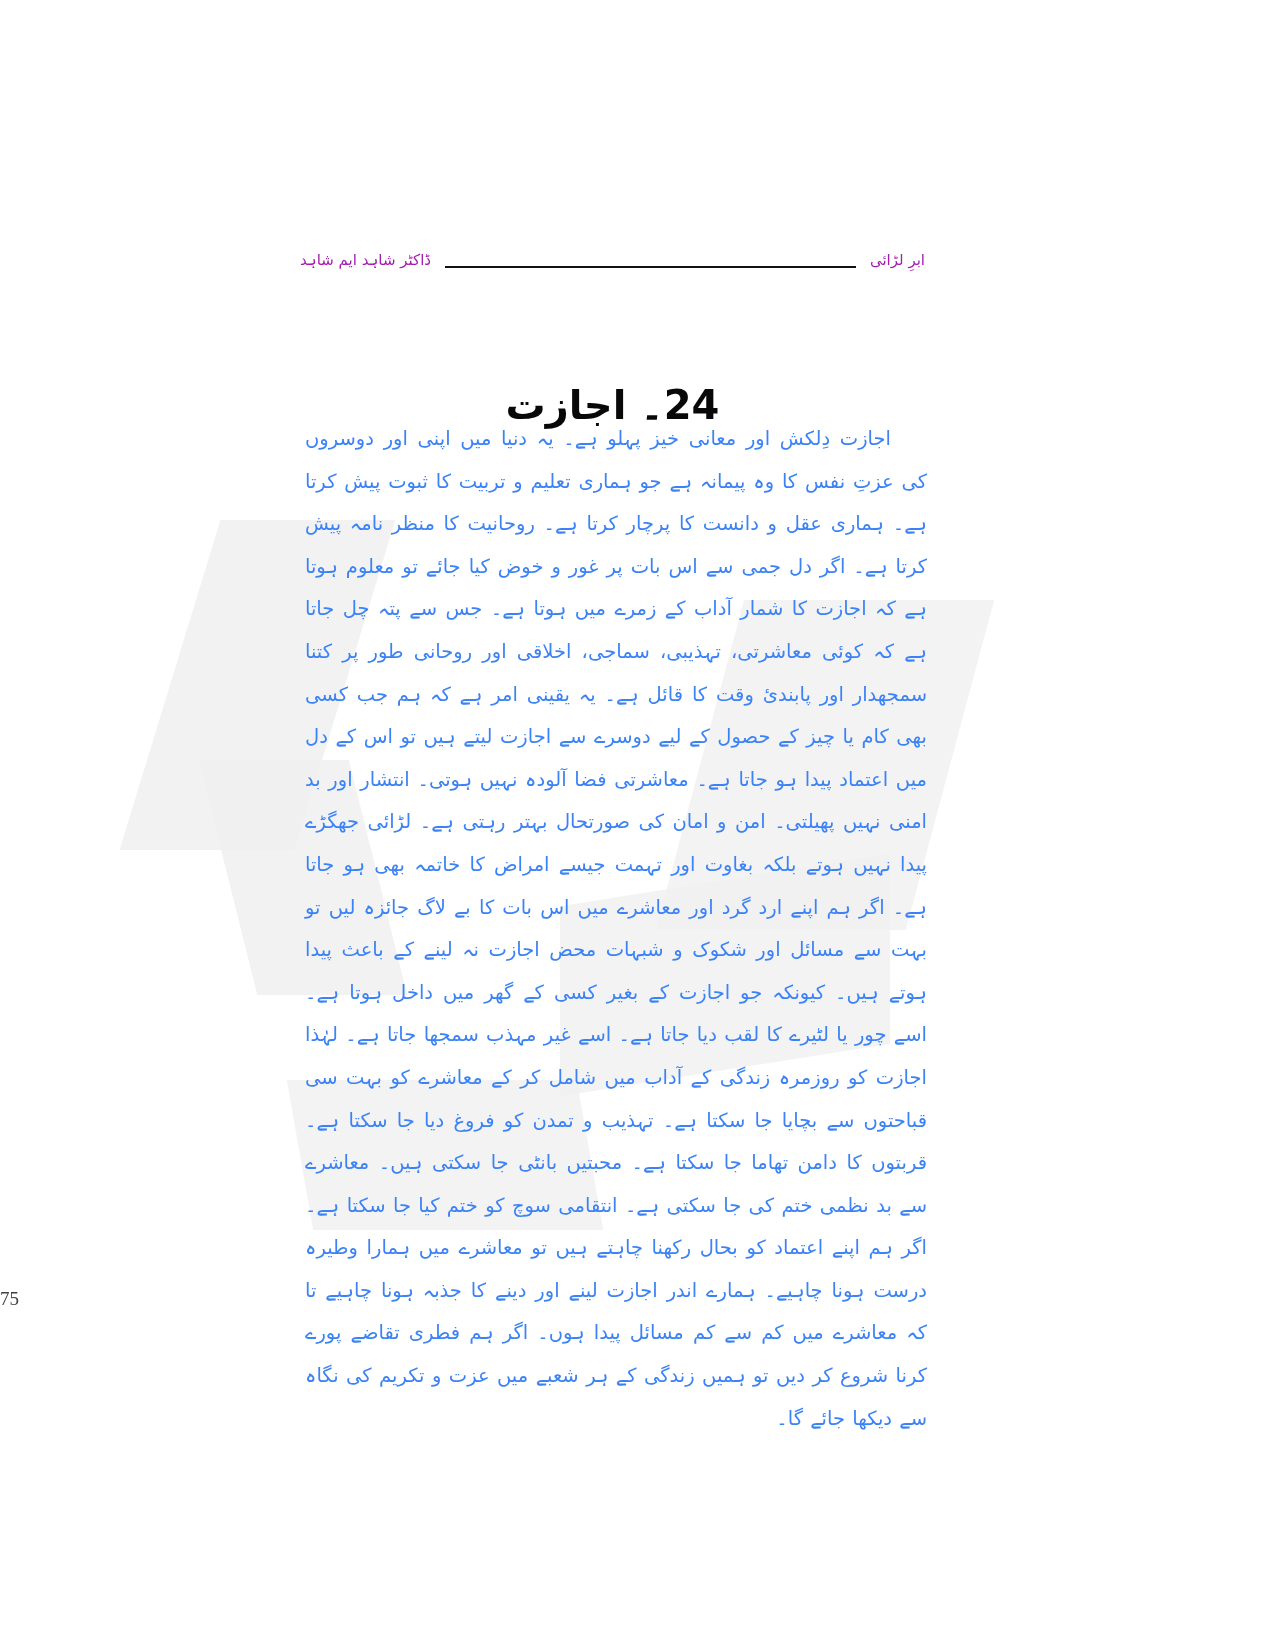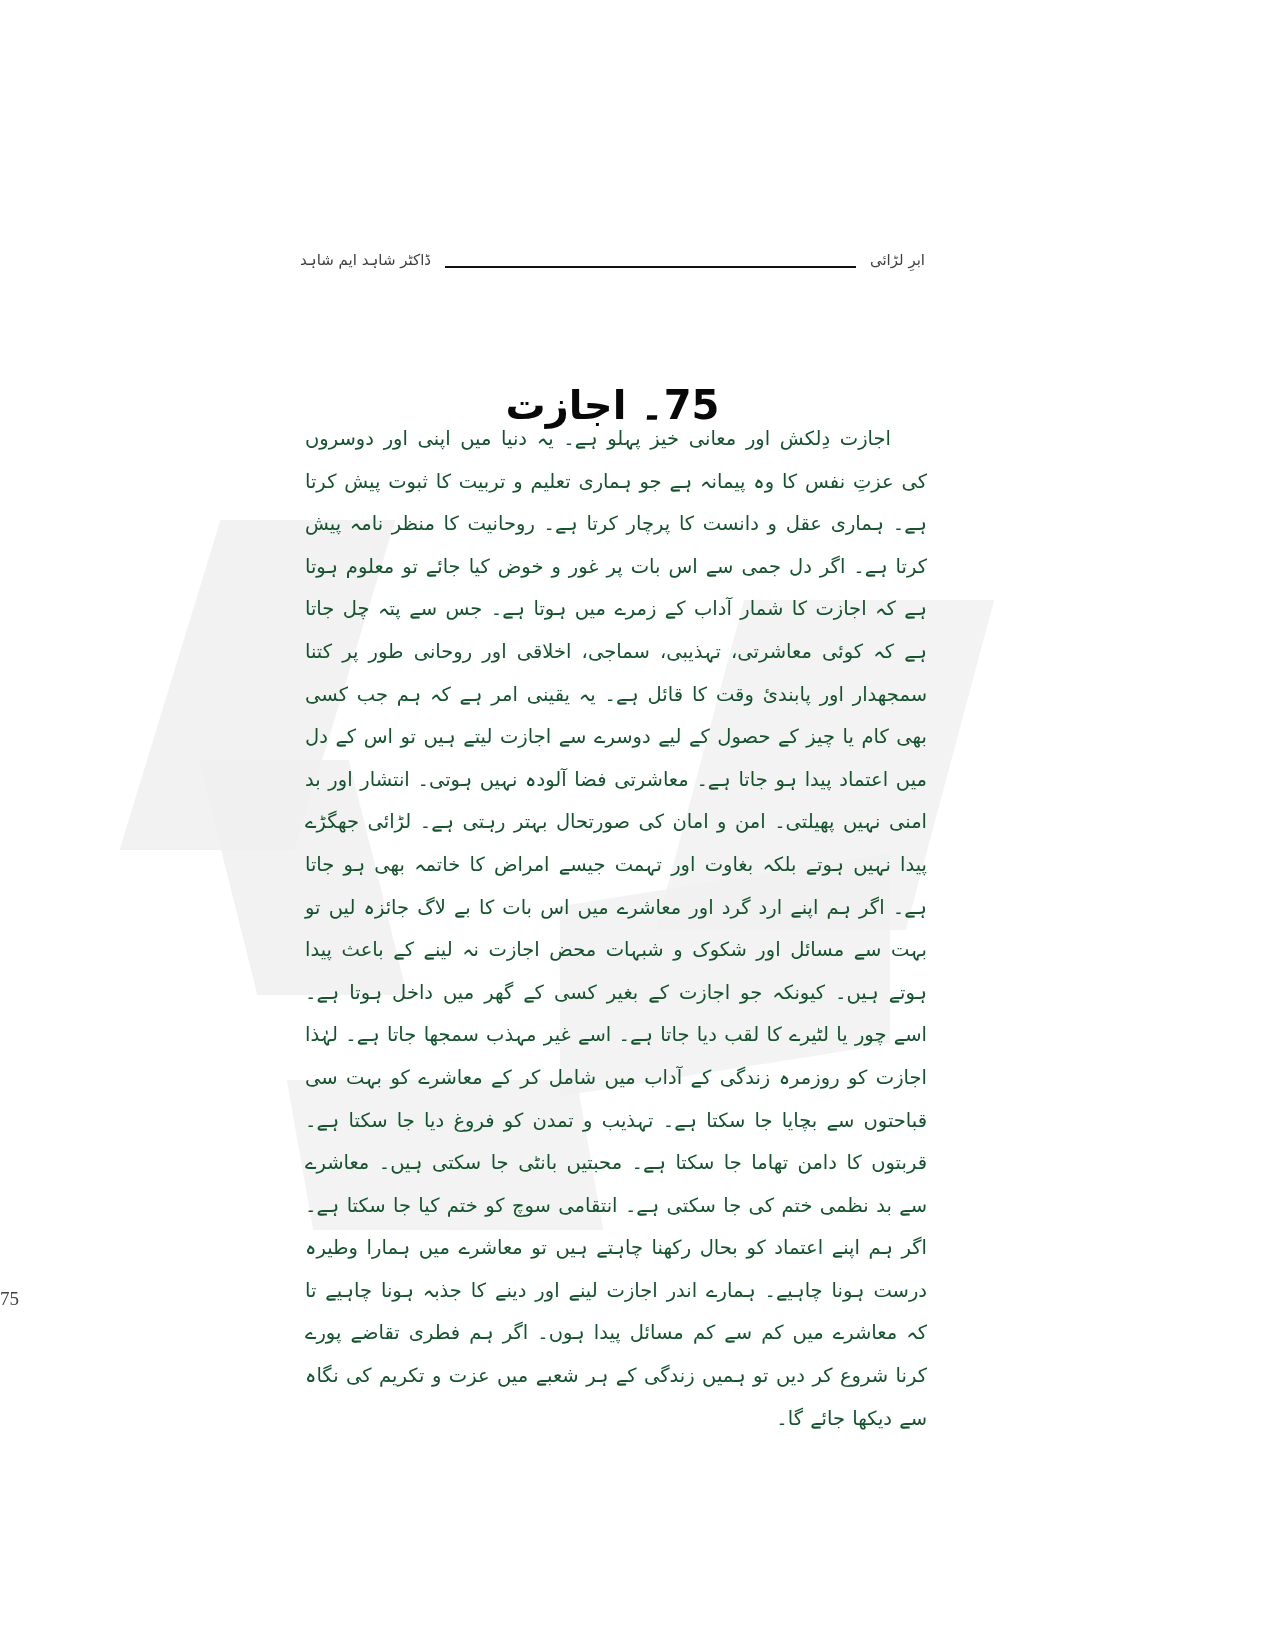--- a/index.html
+++ b/index.html
@@ -81,21 +81,21 @@
     height: 44px;
     display: flex;
     align-items: center;
     justify-content: space-between;
     direction: rtl;
     z-index: 2;
   }
   .head-text {
     font-family: "DejaVu Sans", "Liberation Sans", sans-serif;
     font-size: 15px;
-    color: #404040;
+    color: #a21caf;
     white-space: nowrap;
     line-height: 1.9;
     font-weight: 500;
   }
   .head-rule {
     flex: 1 1 auto;
     height: 0;
     border-top: 2px solid #111111;
     margin: 0 14px;
     position: relative;
@@ -126,21 +126,21 @@
     width: 622px;
     direction: rtl;
     text-align: justify;
     text-align-last: right;
     z-index: 2;
   }
   .para {
     margin: 0;
     font-size: 19.5px;
     line-height: 42.6px;
-    color: #14532d;
+    color: #3b82f6;
     text-indent: 36px;
     word-spacing: 1px;
     font-weight: 500;
   }
 
   
   .page-number {
     position: absolute;
     left: 0;
     top: 1288px;
@@ -163,21 +163,21 @@
     <div class="wm-shape wm-d"></div>
     <div class="wm-shape wm-e"></div>
   </div>
 
   <div class="running-head">
     <span class="head-text">ابرِ لڑائی</span>
     <span class="head-rule"></span>
     <span class="head-text">ڈاکٹر شاہد ایم شاہد</span>
   </div>
 
-  <h1 class="chapter-title">75۔ اجازت</h1>
+  <h1 class="chapter-title">24۔ اجازت</h1>
 
   <div class="body-block">
     <p class="para">اجازت دِلکش اور معانی خیز پہلو ہے۔ یہ دنیا میں اپنی اور دوسروں کی عزتِ نفس کا وہ پیمانہ ہے جو ہماری تعلیم و تربیت کا ثبوت پیش کرتا ہے۔ ہماری عقل و دانست کا پرچار کرتا ہے۔ روحانیت کا منظر نامہ پیش کرتا ہے۔ اگر دل جمی سے اس بات پر غور و خوض کیا جائے تو معلوم ہوتا ہے کہ اجازت کا شمار آداب کے زمرے میں ہوتا ہے۔ جس سے پتہ چل جاتا ہے کہ کوئی معاشرتی، تہذیبی، سماجی، اخلاقی اور روحانی طور پر کتنا سمجھدار اور پابندیٔ وقت کا قائل ہے۔ یہ یقینی امر ہے کہ ہم جب کسی بھی کام یا چیز کے حصول کے لیے دوسرے سے اجازت لیتے ہیں تو اس کے دل میں اعتماد پیدا ہو جاتا ہے۔ معاشرتی فضا آلودہ نہیں ہوتی۔ انتشار اور بد امنی نہیں پھیلتی۔ امن و امان کی صورتحال بہتر رہتی ہے۔ لڑائی جھگڑے پیدا نہیں ہوتے بلکہ بغاوت اور تہمت جیسے امراض کا خاتمہ بھی ہو جاتا ہے۔ اگر ہم اپنے ارد گرد اور معاشرے میں اس بات کا بے لاگ جائزہ لیں تو بہت سے مسائل اور شکوک و شبہات محض اجازت نہ لینے کے باعث پیدا ہوتے ہیں۔ کیونکہ جو اجازت کے بغیر کسی کے گھر میں داخل ہوتا ہے۔ اسے چور یا لٹیرے کا لقب دیا جاتا ہے۔ اسے غیر مہذب سمجھا جاتا ہے۔ لہٰذا اجازت کو روزمرہ زندگی کے آداب میں شامل کر کے معاشرے کو بہت سی قباحتوں سے بچایا جا سکتا ہے۔ تہذیب و تمدن کو فروغ دیا جا سکتا ہے۔ قربتوں کا دامن تھاما جا سکتا ہے۔ محبتیں بانٹی جا سکتی ہیں۔ معاشرے سے بد نظمی ختم کی جا سکتی ہے۔ انتقامی سوچ کو ختم کیا جا سکتا ہے۔ اگر ہم اپنے اعتماد کو بحال رکھنا چاہتے ہیں تو معاشرے میں ہمارا وطیرہ درست ہونا چاہیے۔ ہمارے اندر اجازت لینے اور دینے کا جذبہ ہونا چاہیے تا کہ معاشرے میں کم سے کم مسائل پیدا ہوں۔ اگر ہم فطری تقاضے پورے کرنا شروع کر دیں تو ہمیں زندگی کے ہر شعبے میں عزت و تکریم کی نگاہ سے دیکھا جائے گا۔</p>
   </div>
 
   <div class="page-number">75</div>
 
 </div>
 
 </body></html>

